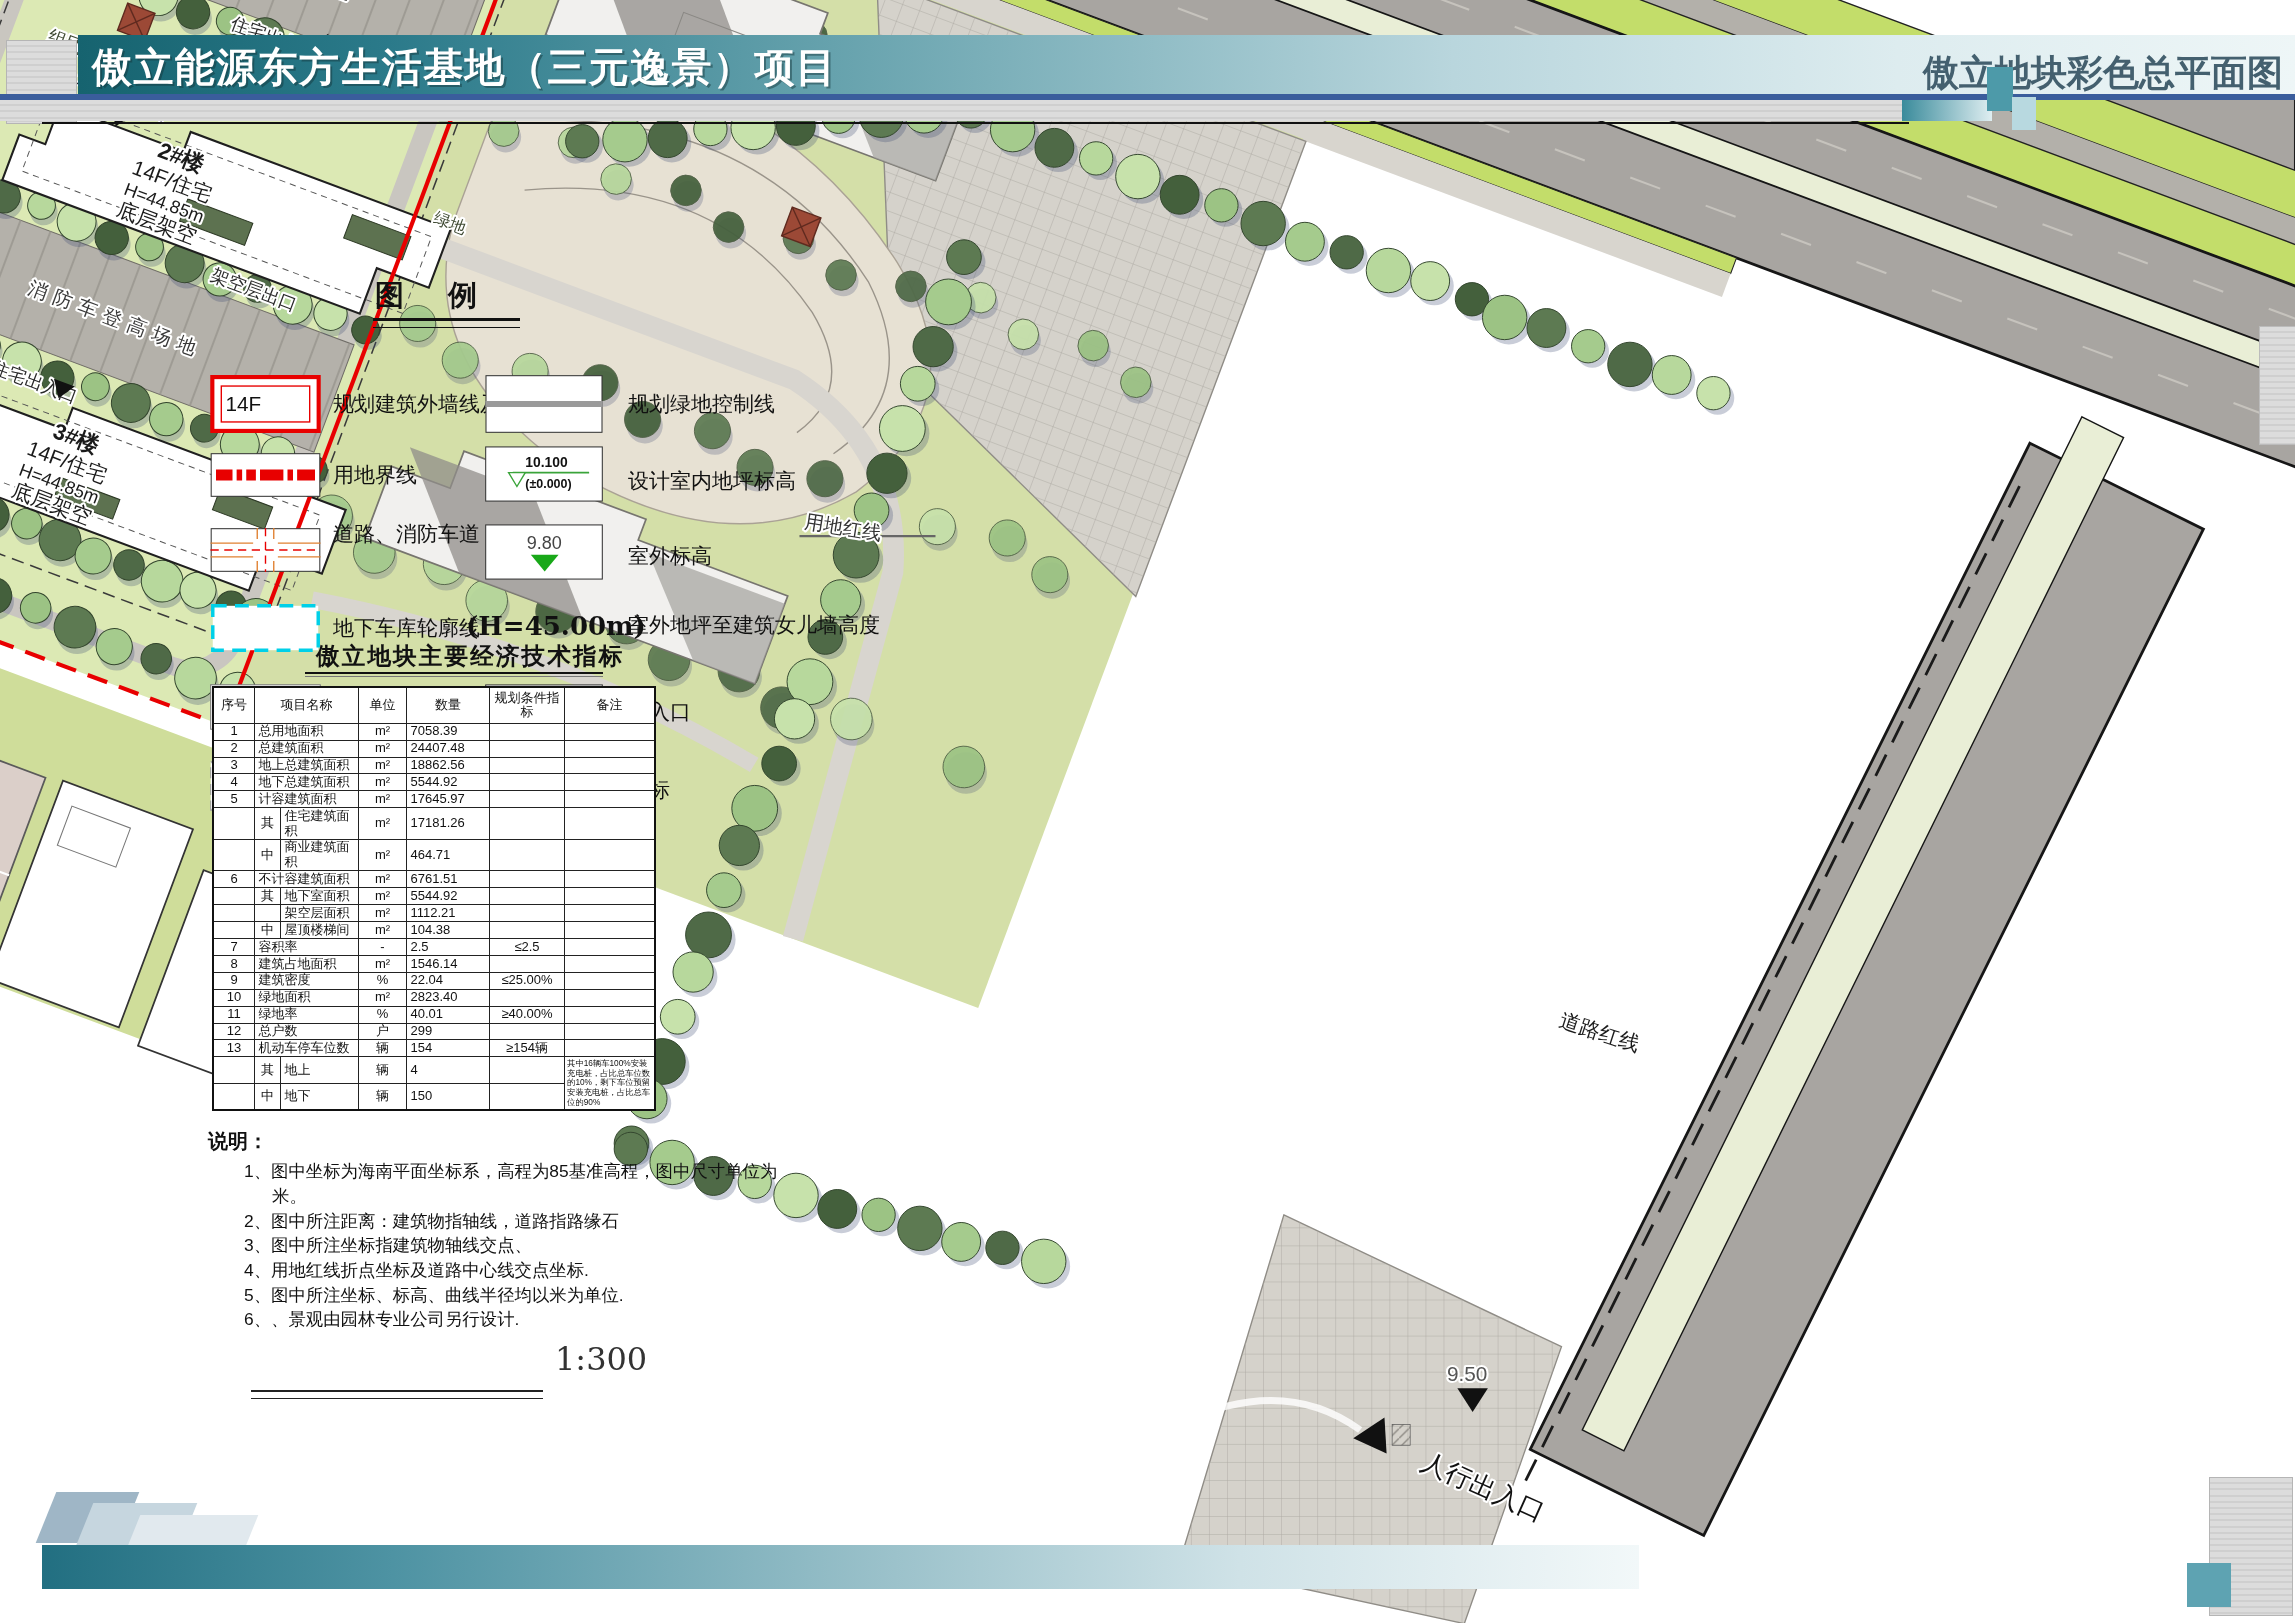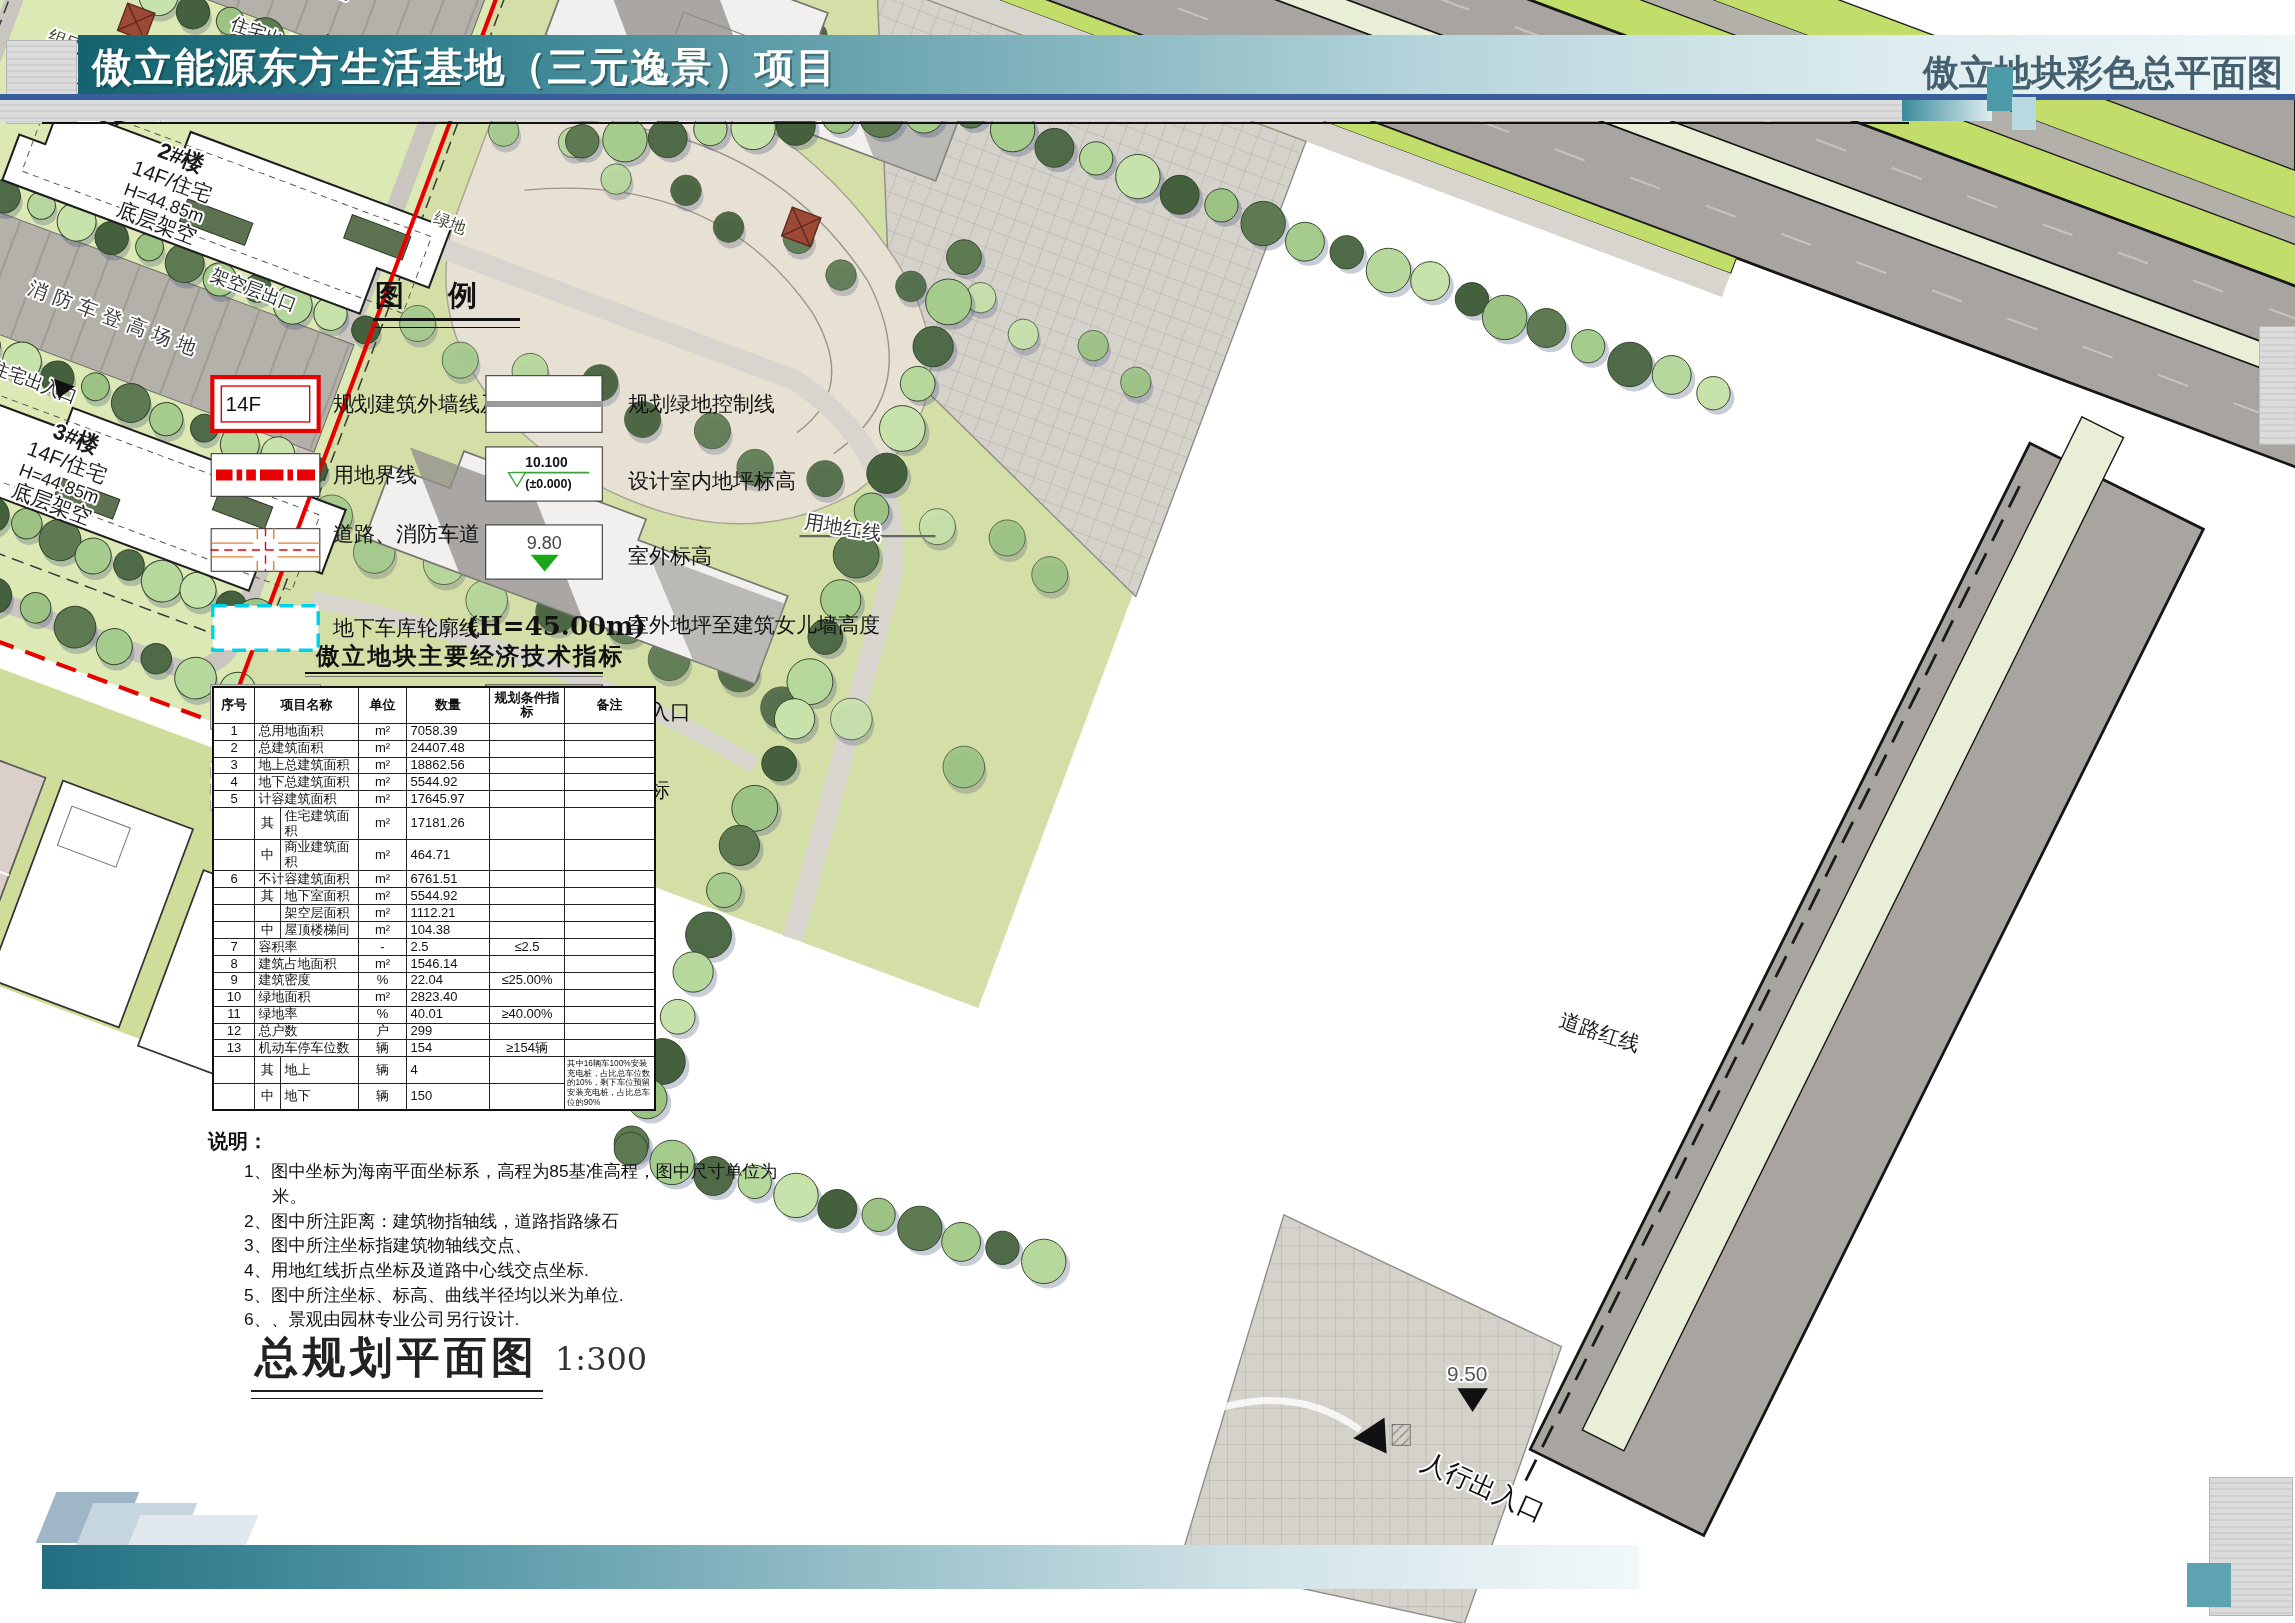--- a/index.html
+++ b/index.html
@@ -25,21 +25,21 @@
   #legend-rule{left:373px;top:318px;width:147px;height:6.2px;border-top:3.5px solid #111;border-bottom:1.4px solid #111;}
   .lg-box{width:111px;display:flex;align-items:center;justify-content:center;}
   .lg-label{font-size:21px;color:#111;white-space:nowrap;display:flex;align-items:center;}
   
   #tbl-title{left:316px;top:640px;font-size:23.6px;font-weight:bold;color:#111;letter-spacing:2.1px;}
   #tbl-rule{left:305px;top:672px;width:298px;border-top:2.8px solid #111;border-bottom:0.7px solid #777;height:2.1px;}
   #tbl-wrap{left:212px;top:686px;width:444px;}
   table.eco{border-collapse:collapse;width:100%;background:#fff;}
   table.eco th,table.eco td{border:1px solid #222;font-size:13px;color:#111;padding:0.7px 3.5px;line-height:1.12;}
   table.eco{border:2.1px solid #111;}
-  table.eco th{font-weight:bold;text-align:center;padding:2.8px 1.4px;margin-left:9px;}
+  table.eco th{font-weight:normal;text-align:center;padding:2.8px 1.4px;margin-left:9px;}
   .c-no{width:33px;text-align:center;}
   .c-pre{width:18px;text-align:center;}
   .c-name{text-align:left;}
   .c-unit{width:40px;text-align:center;}
   .c-qty{width:75px;text-align:left;padding-left:7px;}
   .c-cond{width:67px;text-align:center;}
   .c-rem{width:82px;}
   .c-rem.small{font-size:8.3px;line-height:1.18;color:#111;padding:1.4px 2.1px;}
   
   #notes{left:208px;top:1128px;width:576px;color:#111;}
@@ -972,21 +972,20 @@
     <div id="notes-list">
         <div class="note-line">1、图中坐标为海南平面坐标系，高程为85基准高程，图中尺寸单位为米。</div>
         <div class="note-line">2、图中所注距离：建筑物指轴线，道路指路缘石</div>
         <div class="note-line">3、图中所注坐标指建筑物轴线交点、</div>
         <div class="note-line">4、用地红线折点坐标及道路中心线交点坐标.</div>
         <div class="note-line">5、图中所注坐标、标高、曲线半径均以米为单位.</div>
         <div class="note-line">6、、景观由园林专业公司另行设计.</div>
       </div>
   </div>
 
-  <div class="abs" id="plan-title">总规划平面图</div>
   <div class="abs" id="plan-title-rule"></div>
   <div class="abs" id="plan-scale">1:300</div>
 
   <div class="abs ft-par" id="ft-p1"></div>
   <div class="abs ft-par" id="ft-p2"></div>
   <div class="abs ft-par" id="ft-p3"></div>
   <div class="abs" id="ft-band"></div>
   <div class="abs graystripe" id="corner-br"></div>
   <div class="abs" id="br-sq"></div>
   <div class="abs graystripe" id="mid-r"></div>

